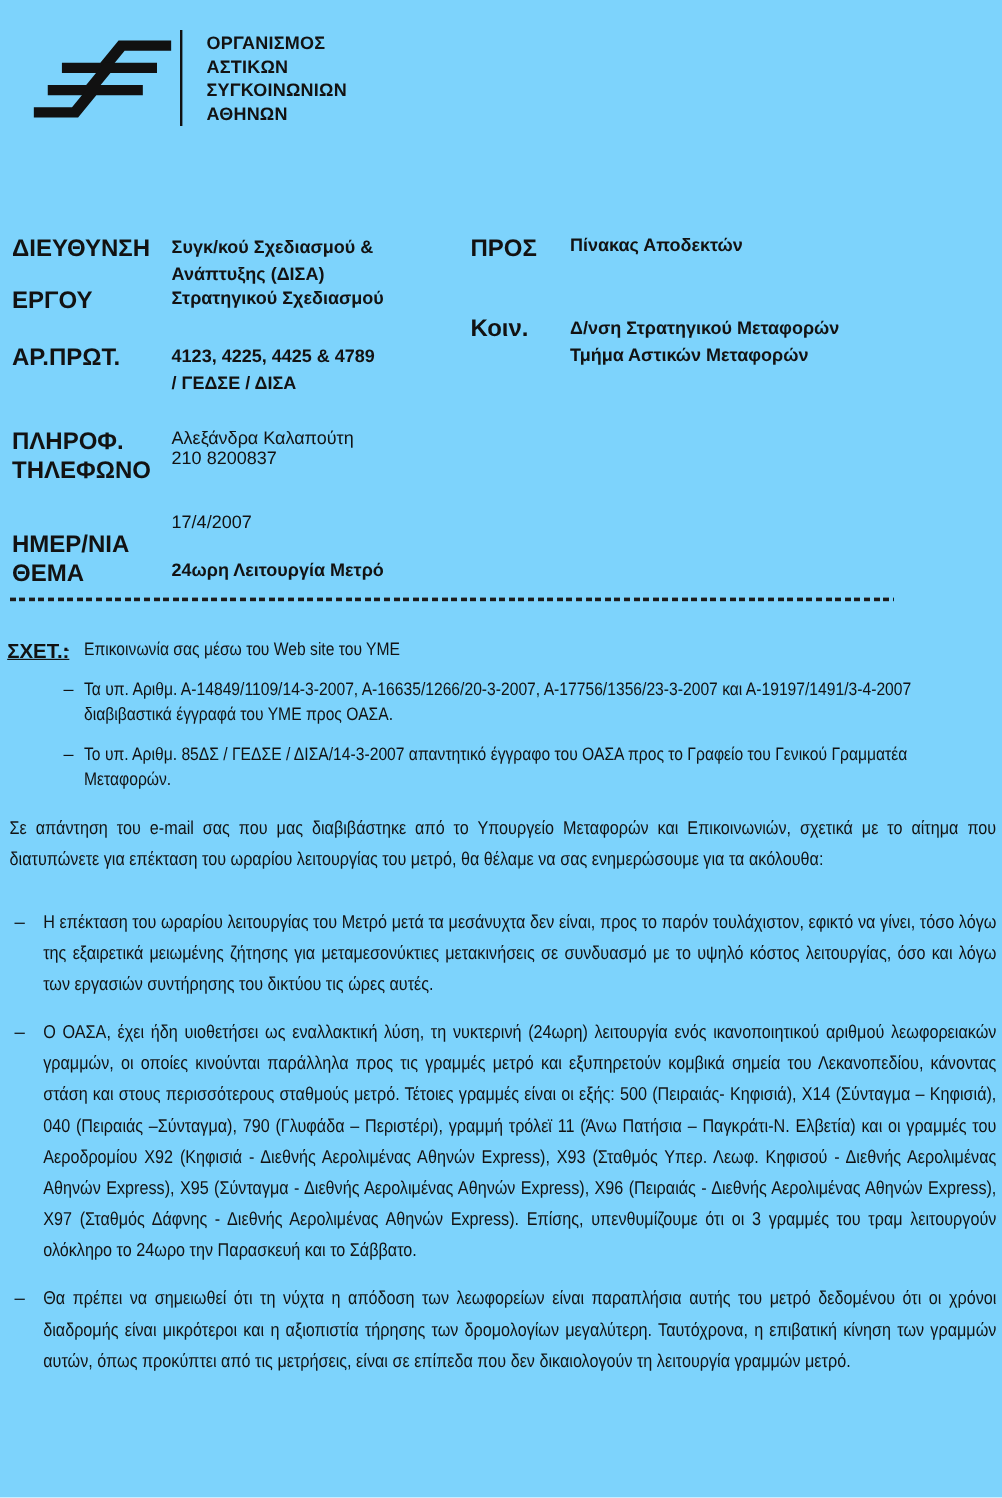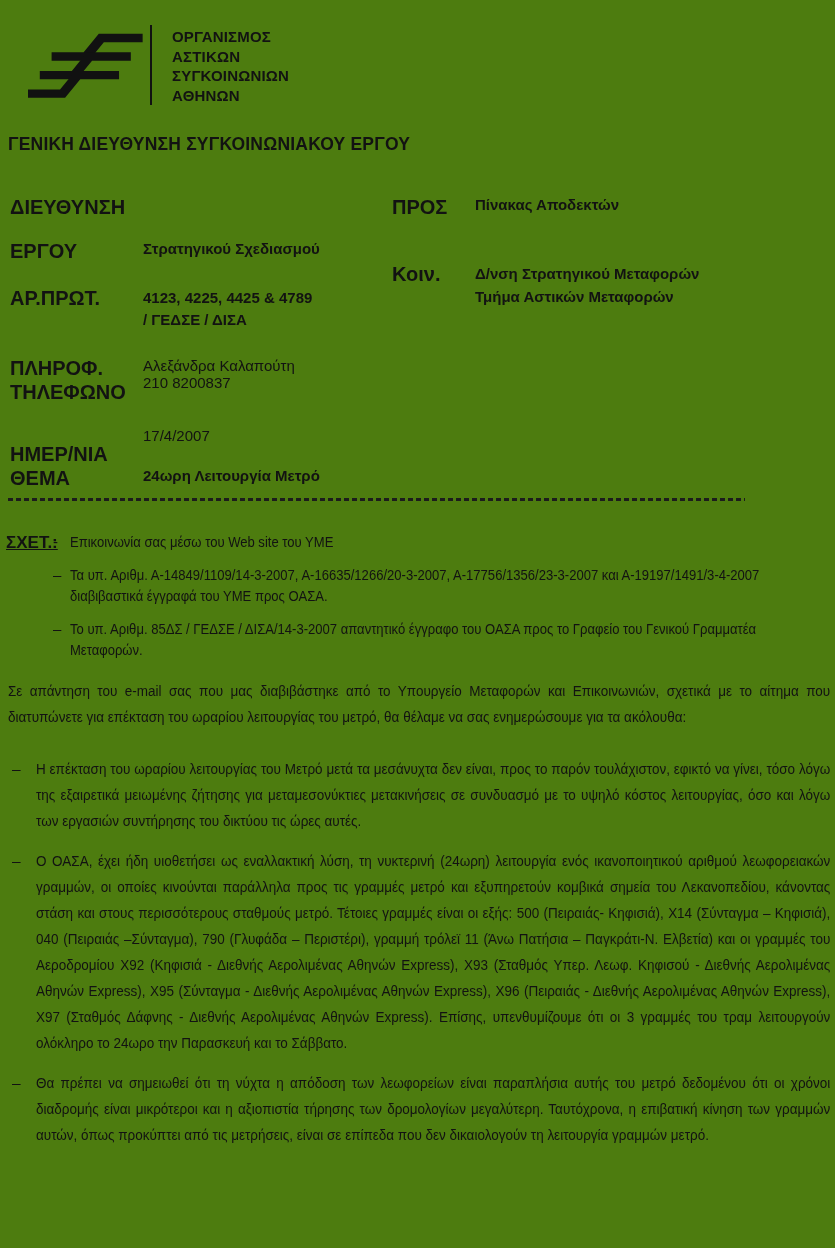--- a/index.html
+++ b/index.html
@@ -1,20 +1,20 @@
 <!DOCTYPE html>
 <html lang="el"><head>
 <meta charset="utf-8">
 <style>
   html,body { margin:0; padding:0; background:#ffffff; }
   .page {
     position: relative;
     width: 835px;
     height: 1248px;
-    background: #4d7c0f;
+    background: #7dd3fc;
     color: #121212;
     font-family: "Liberation Sans", "DejaVu Sans", sans-serif;
     overflow: hidden;
   }
 
   
   .letterhead { position: relative; height: 517px; }
   .logo { position:absolute; left:28px; top:26px; width:118px; height:78px; }
   .logo svg { display:block; width:118px; height:78px; }
   .logo-divider { position:absolute; left:150px; top:25px; width:2px; height:80px; background:#111; }
@@ -77,23 +77,26 @@
     </div>
     <div class="logo-divider"></div>
 
     <div class="org-name">
       <div>ΟΡΓΑΝΙΣΜΟΣ</div>
       <div>ΑΣΤΙΚΩΝ</div>
       <div>ΣΥΓΚΟΙΝΩΝΙΩΝ</div>
       <div>ΑΘΗΝΩΝ</div>
     </div>
 
-    <div class="division-title">ΓΕΝΙΚΗ ΔΙΕΥΘΥΝΣΗ ΣΥΓΚΟΙΝΩΝΙΑΚΟΥ ΕΡΓΟΥ</div>
 
     <div class="lab" style="left:10px; top:196px;">ΔΙΕΥΘΥΝΣΗ</div>
+    <div class="val" style="left:143px; top:196px;">
+      <span class="vline">Συγκ/κού Σχεδιασμού &amp;</span>
+      <span class="vline">Ανάπτυξης (ΔΙΣΑ)</span>
+    </div>
 
     <div class="lab" style="left:10px; top:240px;">ΕΡΓΟΥ</div>
     <div class="val" style="left:143px; top:240px;">Στρατηγικού Σχεδιασμού</div>
 
     <div class="lab" style="left:10px; top:287px;">ΑΡ.ΠΡΩΤ.</div>
     <div class="val" style="left:143px; top:287px;">
       <span class="vline">4123, 4225, 4425 &amp; 4789</span>
       <span class="vline">/ ΓΕΔΣΕ / ΔΙΣΑ</span>
     </div>
 

